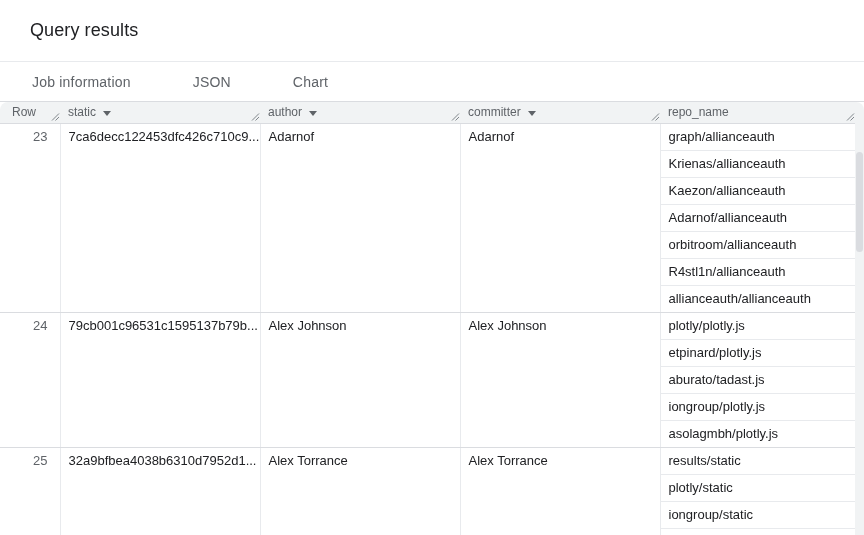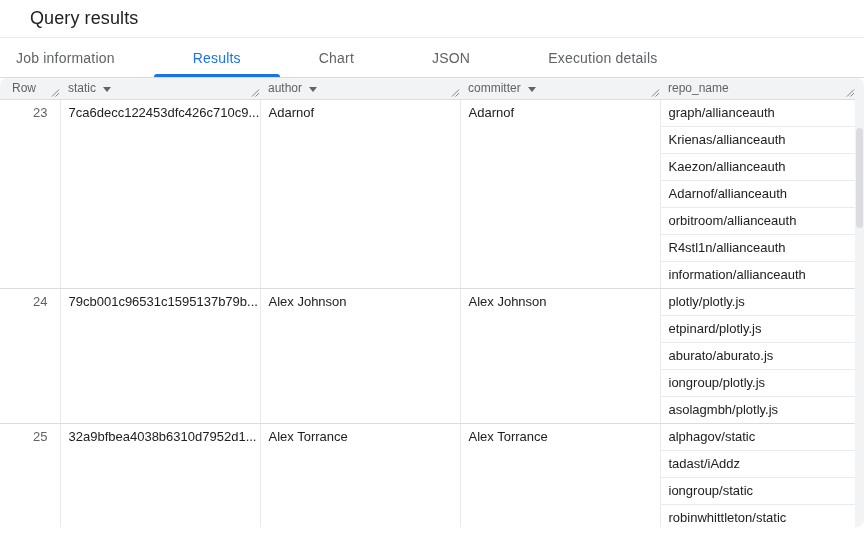--- a/index.html
+++ b/index.html
@@ -5,21 +5,21 @@
   * { margin:0; padding:0; box-sizing:border-box; }
   html,body { width:864px; height:535px; overflow:hidden; }
   body {
     font-family:"Liberation Sans", sans-serif;
     background:var(--background,#ffffff);
     color:var(--text_primary,#202124);
   }
 
   
   .titlebar {
-    height:38px;
+    height:62px;
     display:flex;
     align-items:center;
     padding-left:30px;
     border-bottom:1px solid var(--border_light,#e8eaed);
     background:var(--background,#fff);
   }
   .title {
     font-size:18px;
     font-weight:500;
     color:var(--text_primary,#202124);
@@ -30,28 +30,29 @@
   .tabbar {
     height:40px;
     display:flex;
     align-items:stretch;
     border-bottom:1px solid var(--border,#dadce0);
     background:var(--background,#fff);
   }
   .tab {
     display:flex;
     align-items:center;
-    padding:0 39px;
+    padding:0 23px;
     font-size:14px;
     font-weight:500;
     letter-spacing:.2px;
     color:var(--text_secondary,#5f6368);
     cursor:pointer;
     position:relative;
     white-space:nowrap;
+    margin-left:16px;
   }
   .tab:first-child { padding-left:16px; }
   .tab.active { color:var(--accent,#1a73e8); }
   .tab.active::after {
     content:"";
     position:absolute;
     left:0; right:0; bottom:0;
     height:3px;
     background:var(--accent,#1a73e8);
     border-radius:3px 3px 0 0;
@@ -143,24 +144,22 @@
 </style>
 </head>
 <body>
 
 <header class="titlebar">
   <span class="title">Query results</span>
 </header>
 
 <nav class="tabbar">
   <div class="tab">Job information</div>
-  <div class="tab active">Results</div>
+  <div class="tab">JSON</div>
   <div class="tab">Chart</div>
-  <div class="tab">JSON</div>
-  <div class="tab">Execution details</div>
 </nav>
 
 <section class="results-area">
   <table class="results">
     <colgroup>
       <col style="width:60px">
       <col style="width:200px">
       <col style="width:200px">
       <col style="width:200px">
       <col style="width:195px">
@@ -216,50 +215,50 @@
         <tr>
           <td class="repo-cell">Adarnof/allianceauth</td>
         </tr>
         <tr>
           <td class="repo-cell">orbitroom/allianceauth</td>
         </tr>
         <tr>
           <td class="repo-cell">R4stl1n/allianceauth</td>
         </tr>
         <tr>
-          <td class="repo-cell group-end">information/allianceauth</td>
+          <td class="repo-cell group-end">allianceauth/allianceauth</td>
         </tr>
         <tr>
           <td class="rownum span-cell" rowspan="5">24</td>
           <td class="span-cell" rowspan="5">79cb001c96531c1595137b79b...</td>
           <td class="span-cell" rowspan="5">Alex Johnson</td>
           <td class="span-cell" rowspan="5">Alex Johnson</td>
           <td class="repo-cell">plotly/plotly.js</td>
         </tr>
         <tr>
           <td class="repo-cell">etpinard/plotly.js</td>
         </tr>
         <tr>
-          <td class="repo-cell">aburato/aburato.js</td>
+          <td class="repo-cell">aburato/tadast.js</td>
         </tr>
         <tr>
           <td class="repo-cell">iongroup/plotly.js</td>
         </tr>
         <tr>
           <td class="repo-cell group-end">asolagmbh/plotly.js</td>
         </tr>
         <tr>
           <td class="rownum span-cell" rowspan="4">25</td>
           <td class="span-cell" rowspan="4">32a9bfbea4038b6310d7952d1...</td>
           <td class="span-cell" rowspan="4">Alex Torrance</td>
           <td class="span-cell" rowspan="4">Alex Torrance</td>
-          <td class="repo-cell">alphagov/static</td>
-        </tr>
-        <tr>
-          <td class="repo-cell">tadast/iAddz</td>
+          <td class="repo-cell">results/static</td>
+        </tr>
+        <tr>
+          <td class="repo-cell">plotly/static</td>
         </tr>
         <tr>
           <td class="repo-cell">iongroup/static</td>
         </tr>
         <tr>
           <td class="repo-cell group-end">robinwhittleton/static</td>
         </tr>
       </tbody>
   </table>
 

